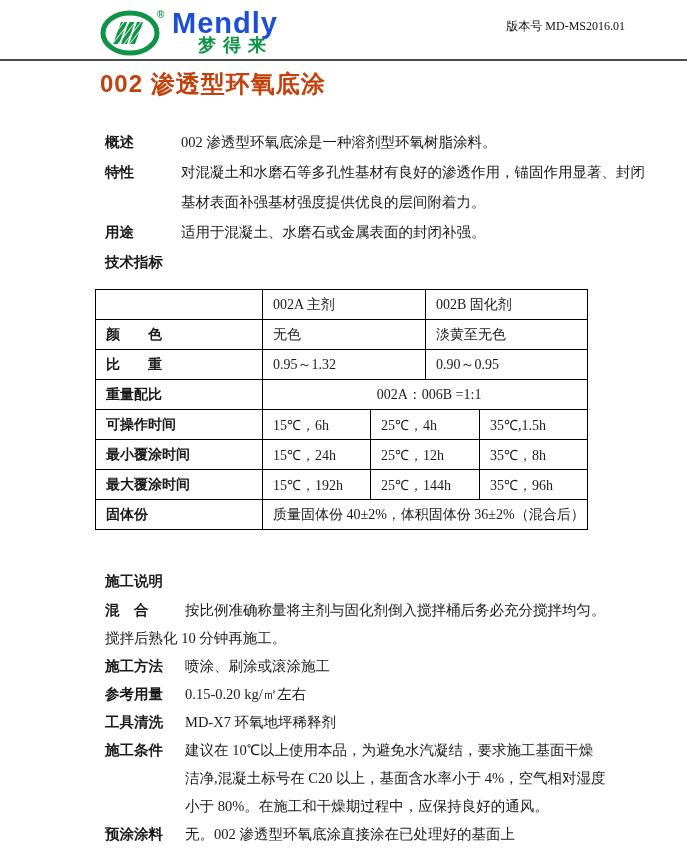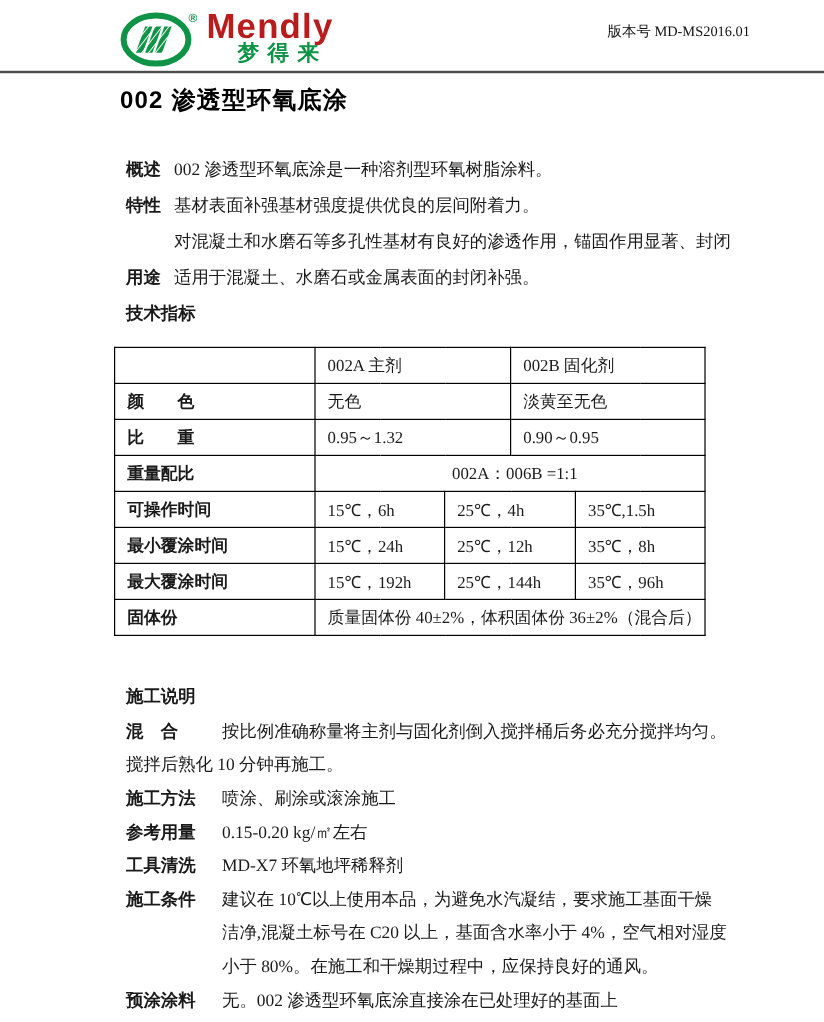--- a/index.html
+++ b/index.html
@@ -20,25 +20,25 @@
     font-family:"Liberation Sans", sans-serif; font-weight:bold;
     font-size:18px; line-height:20px; letter-spacing:7px; margin-left:26px;
   }
   .version {
     position:absolute; right:62px; bottom:24px; font-size:12px; color:#111;
   }
   
   .title {
     margin:7px 0 15px 100px;
     font-family:"Liberation Sans", sans-serif; font-weight:bold;
-    font-size:20px; line-height:32px; letter-spacing:1px; color:#000000;
+    font-size:24px; line-height:32px; letter-spacing:1px; color:#c2410c;
   }
   
   .overview { margin:27px 0 0 105px; font-size:14.5px; }
-  .o-row { display:flex; line-height:30px; white-space:nowrap; }
+  .o-row { display:flex; line-height:30px; white-space:nowrap;gap:36px; }
   .o-label {
     width:40px; flex-shrink:0;
     font-family:"Liberation Sans", sans-serif; font-weight:bold;
   }
   .section-heading {
     margin-left:105px; line-height:30px; font-size:14.5px;
     font-family:"Liberation Sans", sans-serif; font-weight:bold;
   }
   
   table.spec {
@@ -74,39 +74,39 @@
             <line x1="0" y1="0" x2="0" y2="4.5" stroke="#ffffff" stroke-width="1.6"></line>
           </pattern>
         </defs>
         <ellipse cx="30" cy="25" rx="27" ry="20" fill="#ffffff" stroke-width="5" stroke="#0f9447"></ellipse>
         <polygon points="13,36 21,14 27,14 19,36" fill="url(#m-hatch)"></polygon>
         <polygon points="21,36 29,14 35,14 27,36" fill="url(#m-hatch)"></polygon>
         <polygon points="29,36 37,14 43,14 35,36" fill="url(#m-hatch)"></polygon>
         <text x="57" y="10" font-size="10" font-family="Liberation Sans, sans-serif" font-weight="bold" fill="#0f9447">®</text>
       </svg>
       <div class="logo-text">
-        <div class="brand-name" style="color: #b91c1c;">Mendly</div>
+        <div class="brand-name" style="color: #1d4ed8;">Mendly</div>
         <div class="brand-cn" style="color: rgb(15, 148, 71); font-family: Liberation Mono, monospace;">梦得来</div>
       </div>
     </div>
     <div class="version">版本号 MD-MS2016.01</div>
   </div>
 
   <div class="title">002 渗透型环氧底涂</div>
 
   <div class="overview">
     <div class="o-row">
       <span class="o-label">概述</span>
       <span>002 渗透型环氧底涂是一种溶剂型环氧树脂涂料。</span>
     </div>
     <div class="o-row">
       <span class="o-label">特性</span>
       <span>
+        <span style="display:block">对混凝土和水磨石等多孔性基材有良好的渗透作用，锚固作用显著、封闭</span>
         <span style="display:block">基材表面补强基材强度提供优良的层间附着力。</span>
-        <span style="display:block">对混凝土和水磨石等多孔性基材有良好的渗透作用，锚固作用显著、封闭</span>
       </span>
     </div>
     <div class="o-row">
       <span class="o-label">用途</span>
       <span>适用于混凝土、水磨石或金属表面的封闭补强。</span>
     </div>
     <div class="section-heading" style="margin-left:0">技术指标</div>
   </div>
 
   <table class="spec">

